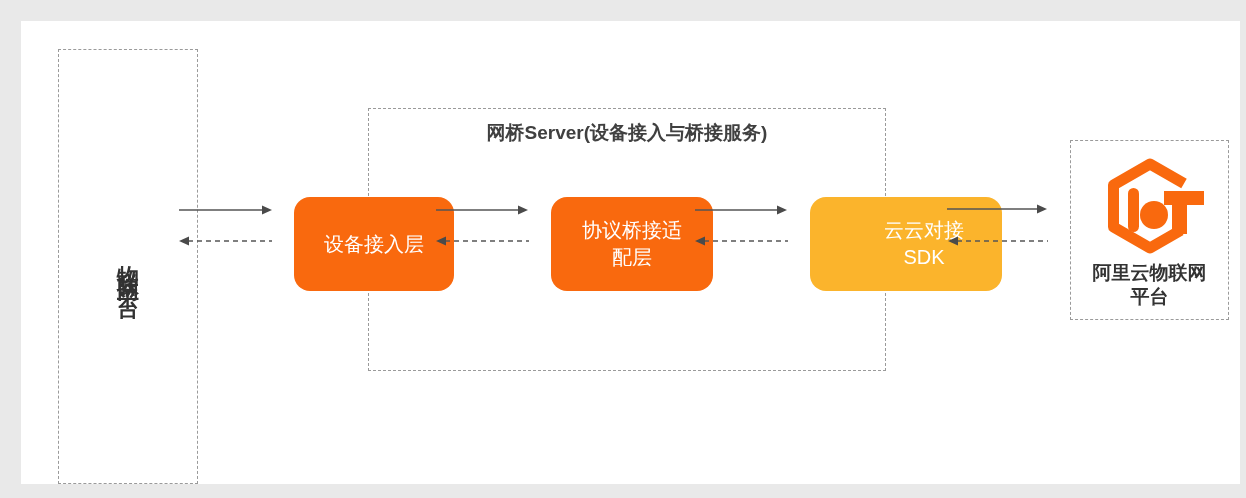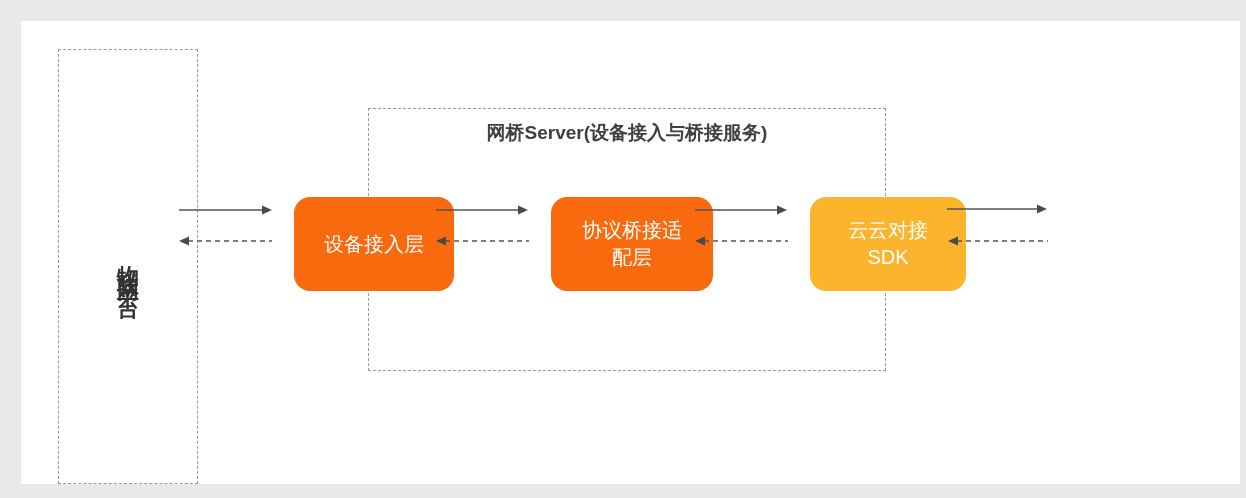--- a/index.html
+++ b/index.html
@@ -53,21 +53,21 @@
     display:flex;align-items:center;justify-content:center;
     text-align:center;
     color:#fff;font-size:20px;line-height:27px;font-weight:500;
     white-space:pre-line;
     z-index:4;
   }
   .node.orange{background:#f9690e;}
   .node.amber{background:#fbb42c;}
   .node-1{left:273px;width:160px;}
   .node-2{left:530px;width:162px;}
-  .node-3{left:789px;width:156px;}
+  .node-3{left:789px;width:156px;padding-left:36px;}
   
   .right-box{
     left:1049px;top:119px;width:159px;height:180px;
     display:flex;flex-direction:column;align-items:center;
     padding-top:13px;
   }
   .right-box .logo{width:112px;height:104px;flex:0 0 auto;}
   .right-box .rlabel{
     margin-top:3px;
     text-align:center;
@@ -96,20 +96,35 @@
     <div class="dashed-box bridge-container">
       <div class="bridge-title">网桥Server(设备接入与桥接服务)</div>
     </div>
 
     <div class="node orange node-1">设备接入层</div>
     <div class="node orange node-2">协议桥接适
 配层</div>
     <div class="node amber node-3">云云对接
 SDK</div>
 
+    <div class="dashed-box right-box">
+      <svg class="logo" viewBox="0 0 112 104">
+
+        <path d="M 86.8 76.3 L 56 94 L 19.5 73 L 19.5 31 L 56 10 L 90 29.5" fill="none" stroke="#f9690e" stroke-width="11" stroke-linejoin="round" stroke-linecap="butt"></path>
+
+        <rect x="34" y="34" width="11" height="44" rx="5.5" fill="#f9690e"></rect>
+
+        <circle cx="60" cy="61" r="14" fill="#f9690e"></circle>
+
+        <rect x="70" y="37" width="40" height="14" fill="#f9690e"></rect>
+        <rect x="78" y="51" width="15" height="29" fill="#f9690e"></rect>
+      </svg>
+      <div class="rlabel">阿里云物联网
+平台</div>
+    </div>
 
   </div>
 
   <svg class="arrows" viewBox="0 0 1246 498">
     <g>
       <line x1="179" y1="210" x2="263" y2="210"></line>
       <polygon points="272,210 262,205.5 262,214.5"></polygon>
     </g>
     <g>
       <line class="dash" x1="188" y1="241" x2="272" y2="241"></line>

